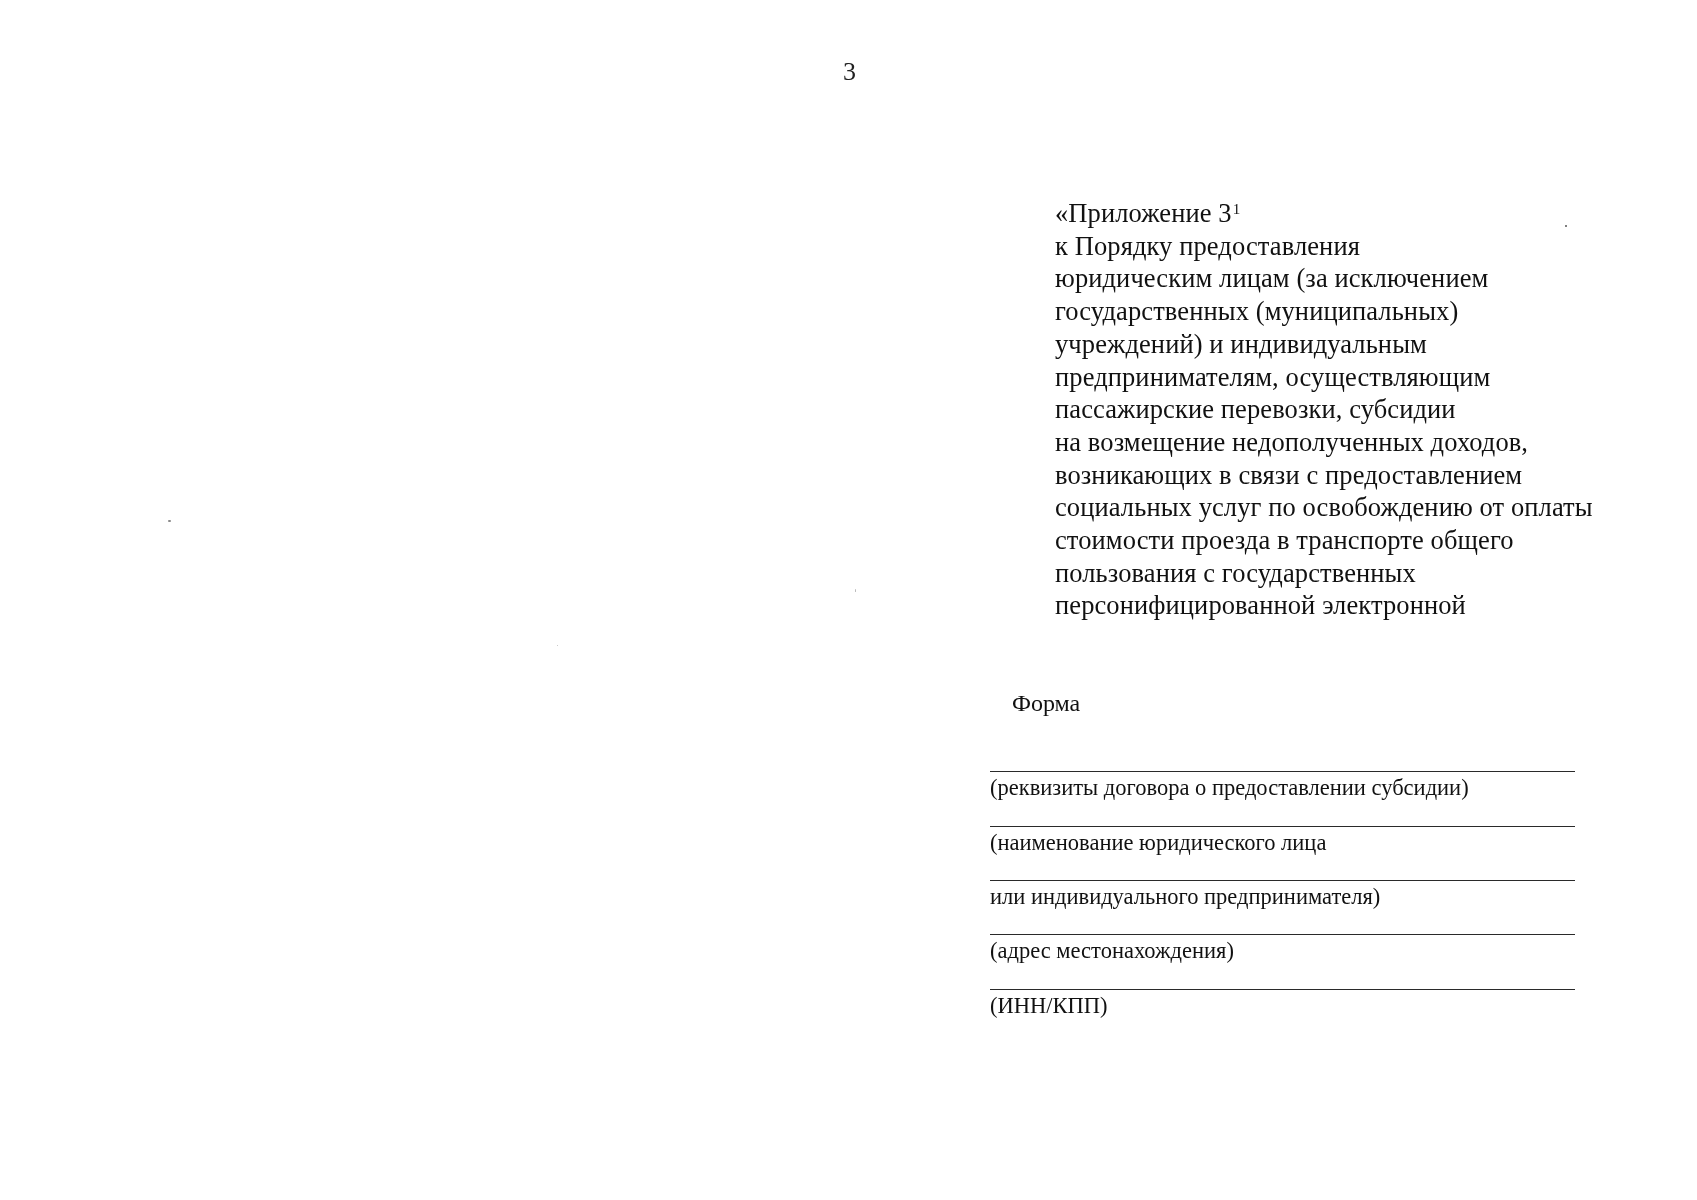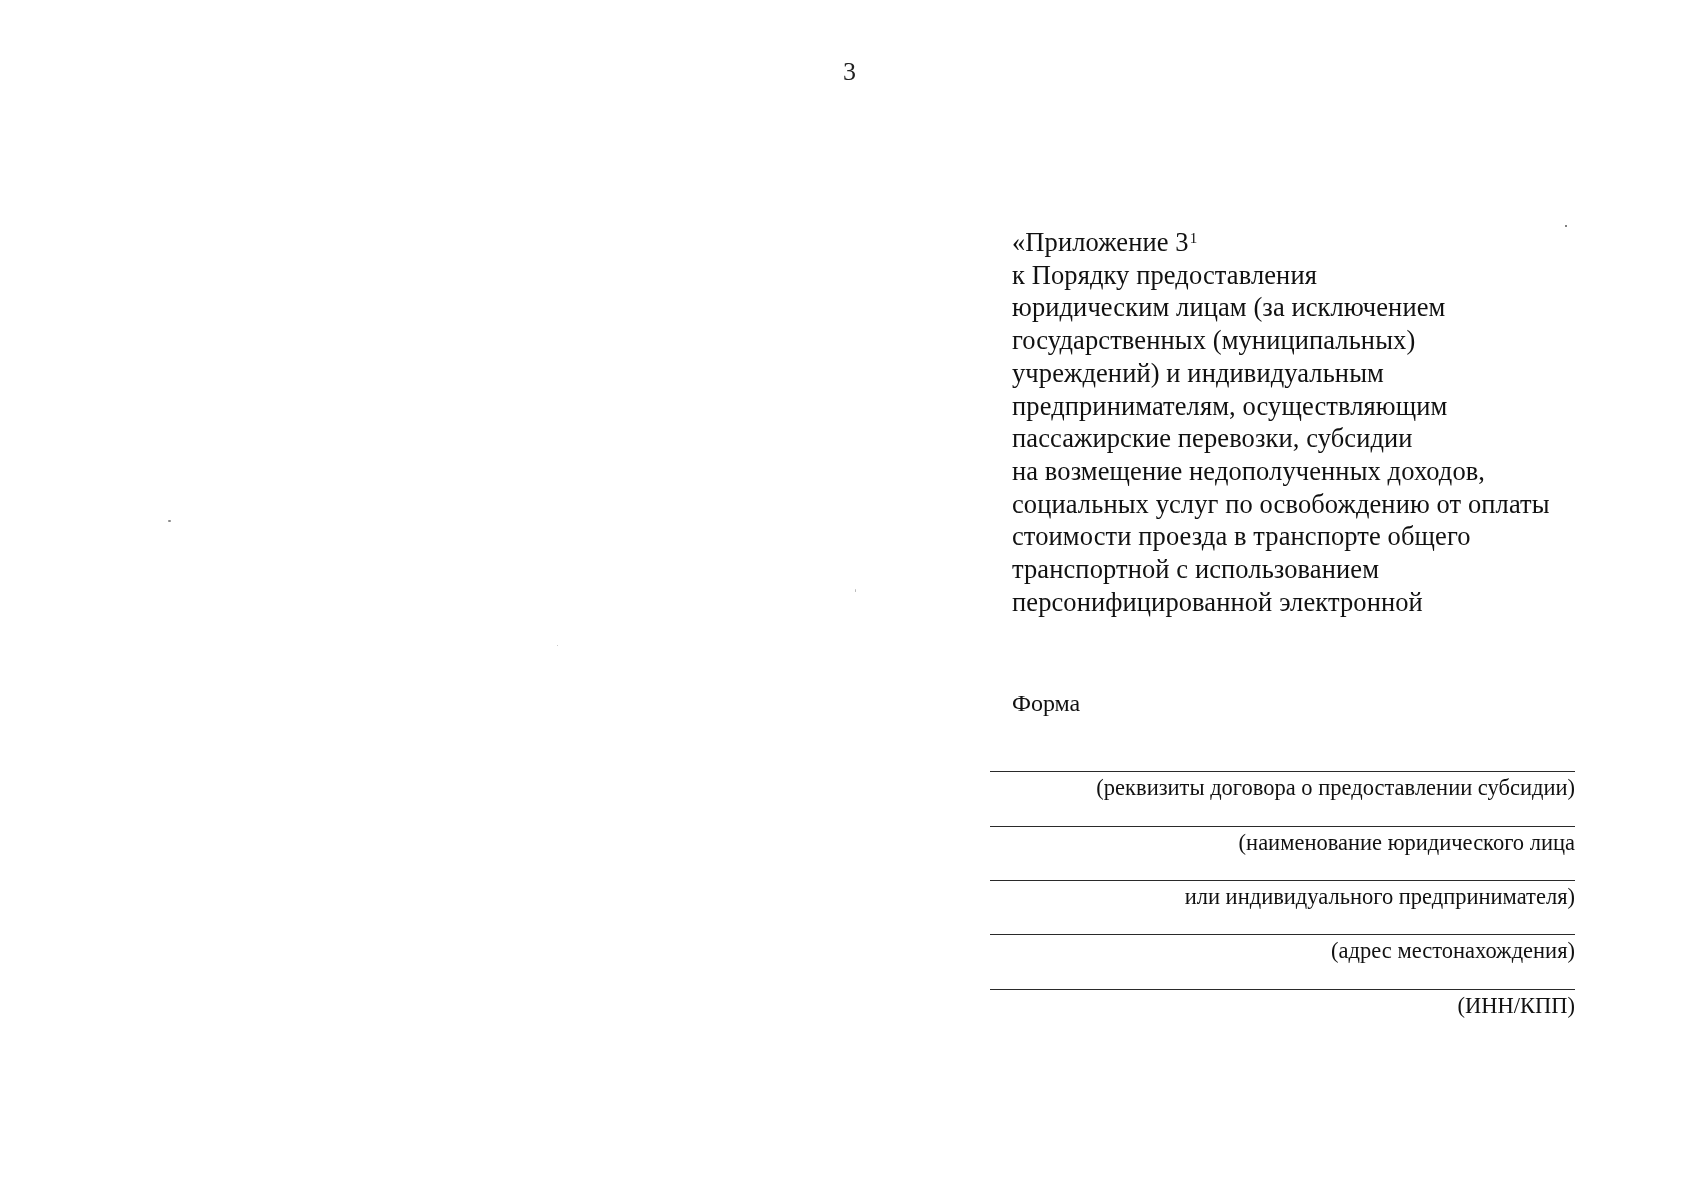--- a/index.html
+++ b/index.html
@@ -18,27 +18,26 @@
     .page-number {
       position: absolute;
       left: 843px;
       top: 58px;
       font-size: 26px;
       line-height: 28px;
       color: #222222;
     }
     .appendix {
       position: absolute;
-      left: 1012px;
+      left: 1055px;
       top: 197px;
       width: 600px;
       font-size: 26.5px;
       line-height: 32.7px;
       letter-spacing: 0.1px;
-      margin-top: 29px;
     }
     .appendix .line {
       display: block;
       white-space: nowrap;
     }
     .appendix sup {
       font-size: 15px;
       vertical-align: top;
       position: relative;
       top: -4px;
@@ -63,21 +62,21 @@
       right: 0;
       top: 0;
       height: 0;
       border-top: 1.6px solid #2a2a2a;
     }
     .field .caption {
       position: absolute;
       left: 0;
       right: 0;
       top: 4px;
-      text-align: right;
+      text-align: left;
       font-size: 22.5px;
       line-height: 26px;
       white-space: nowrap;
     }
     .speck {
       position: absolute;
       background: #8a8a8a;
       border-radius: 1px;
     }
   </style>
@@ -90,23 +89,24 @@
 
   <div class="appendix">
     <span class="line"><span>«Приложение 3</span><sup>1</sup></span>
     <span class="line">к Порядку предоставления</span>
     <span class="line">юридическим лицам (за исключением</span>
     <span class="line">государственных (муниципальных)</span>
     <span class="line">учреждений) и индивидуальным</span>
     <span class="line">предпринимателям, осуществляющим</span>
     <span class="line">пассажирские перевозки, субсидии</span>
     <span class="line">на возмещение недополученных доходов,</span>
+    <span class="line">возникающих в связи с предоставлением</span>
     <span class="line">социальных услуг по освобождению от оплаты</span>
     <span class="line">стоимости проезда в транспорте общего</span>
-    <span class="line">транспортной с использованием</span>
+    <span class="line">пользования с государственных</span>
     <span class="line">персонифицированной электронной</span>
   </div>
 
   <div class="form-label">Форма</div>
 
   <div class="field" style="top:771px;">
     <div class="rule"></div>
     <div class="caption">(реквизиты договора о предоставлении субсидии)</div>
   </div>
 

